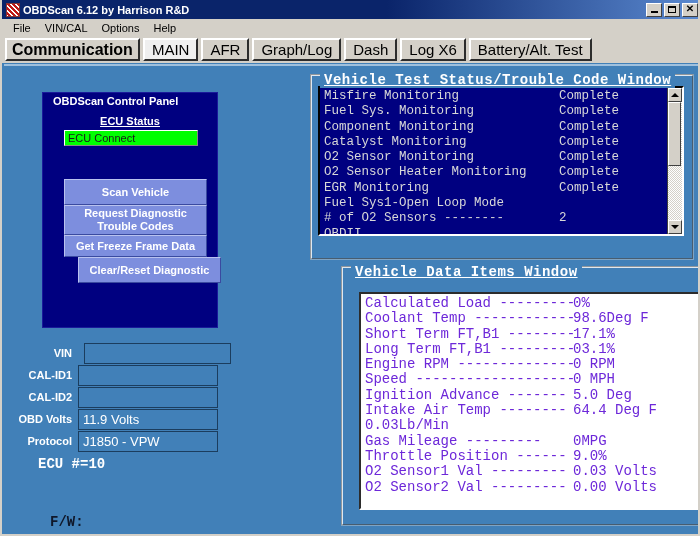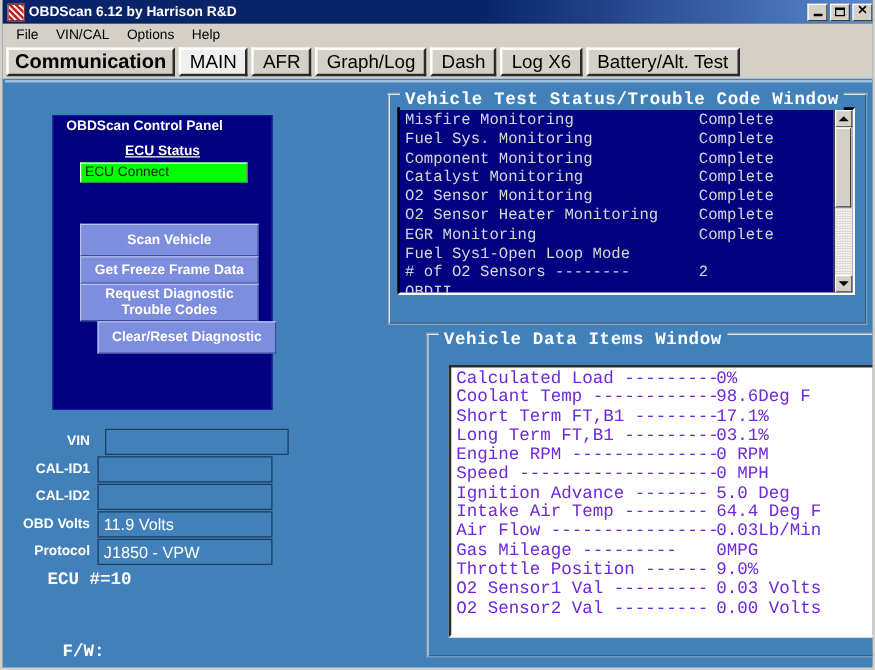--- a/index.html
+++ b/index.html
@@ -185,41 +185,42 @@
   .frow.vin .fbox { width: 147px; margin-left: 6px; }
   .frow .fbox.wide { width: 140px; }
   .ecu-num {
     margin-top: 4px; padding-left: 34px;
     color: #ffffff; font-size: 14px; font-weight: bold;
     font-family: "Liberation Mono", monospace;
     white-space: nowrap;
   }
   .fw-text {
     position: absolute; left: 46px; top: 448px;
-    color: #ffffff; font-size: 14px; font-weight: bold;
+    color: #0f172a; font-size: 14px; font-weight: bold;
     font-family: "Liberation Mono", monospace;
   }
 
   
   .groupbox { position: absolute; }
   .gb-frame {
     position: absolute; inset: 0;
     border: 2px groove #e6e6e6;
     border-color: #dfe8f0 #7fa4c4 #7fa4c4 #dfe8f0;
   }
   .gb-title {
     position: absolute; left: 10px; top: -2px;
     background: #4180b8;
     color: #ffffff;
     font-family: "Liberation Mono", monospace;
     font-size: 14px; font-weight: bold;
     letter-spacing: 0.5px;
     padding: 0 4px;
     white-space: nowrap;
     z-index: 2;
+    text-decoration: underline;
   }
 
   
   #gb-status { left: 306px; top: 8px; width: 384px; height: 186px; }
   .listbox-dark {
     position: absolute; left: 8px; top: 12px;
     width: 366px; height: 150px;
     background: #000080;
     border: 2px inset #ffffff;
     border-top-color: #404040; border-left-color: #404040;
@@ -341,22 +342,22 @@
 
   <div class="client">
 
     <div class="ctrl-panel">
       <div class="ecu-status-label">ECU Status</div>
       <div class="ecu-status-box">
         <span>ECU Connect</span>
       </div>
       <div class="cp-buttons">
         <div class="cp-btn b1">Scan Vehicle</div>
+        <div class="cp-btn b2">Request Diagnostic Trouble Codes</div>
         <div class="cp-btn b3">Get Freeze Frame Data</div>
-        <div class="cp-btn b2">Request Diagnostic Trouble Codes</div>
         <div class="cp-btn b4">Clear/Reset Diagnostic</div>
       </div>
     </div>
     <div class="ctrl-legend">
       <div class="lg-text">OBDScan Control Panel</div>
       <div class="lg-line"></div>
     </div>
 
     <div class="fields">
       <div class="frow vin">
@@ -419,21 +420,21 @@
       <div class="gb-title">Vehicle Data Items Window</div>
       <div class="listbox-light" id="data-lines">
           <div class="lline"><span class="ll-name">Calculated Load ---------</span><span class="ll-val">0%</span></div>
           <div class="lline"><span class="ll-name">Coolant Temp ------------</span><span class="ll-val">98.6Deg F</span></div>
           <div class="lline"><span class="ll-name">Short Term FT,B1 --------</span><span class="ll-val">17.1%</span></div>
           <div class="lline"><span class="ll-name">Long Term FT,B1 ---------</span><span class="ll-val">03.1%</span></div>
           <div class="lline"><span class="ll-name">Engine RPM --------------</span><span class="ll-val">0 RPM</span></div>
           <div class="lline"><span class="ll-name">Speed -------------------</span><span class="ll-val">0 MPH</span></div>
           <div class="lline"><span class="ll-name">Ignition Advance -------</span><span class="ll-val">5.0 Deg</span></div>
           <div class="lline"><span class="ll-name">Intake Air Temp --------</span><span class="ll-val">64.4 Deg F</span></div>
-          <div class="lline"><span class="ll-name">Air Flow ----------------</span><span class="ll-val">0.03Lb/Min</span></div>
+          <div class="lline"><span class="ll-val">0.03Lb/Min</span></div>
           <div class="lline"><span class="ll-name">Gas Mileage ---------</span><span class="ll-val">0MPG</span></div>
           <div class="lline"><span class="ll-name">Throttle Position ------</span><span class="ll-val">9.0%</span></div>
           <div class="lline"><span class="ll-name">O2 Sensor1 Val ---------</span><span class="ll-val">0.03 Volts</span></div>
           <div class="lline"><span class="ll-name">O2 Sensor2 Val ---------</span><span class="ll-val">0.00 Volts</span></div>
         </div>
     </div>
 
   </div>
 </div>
 

